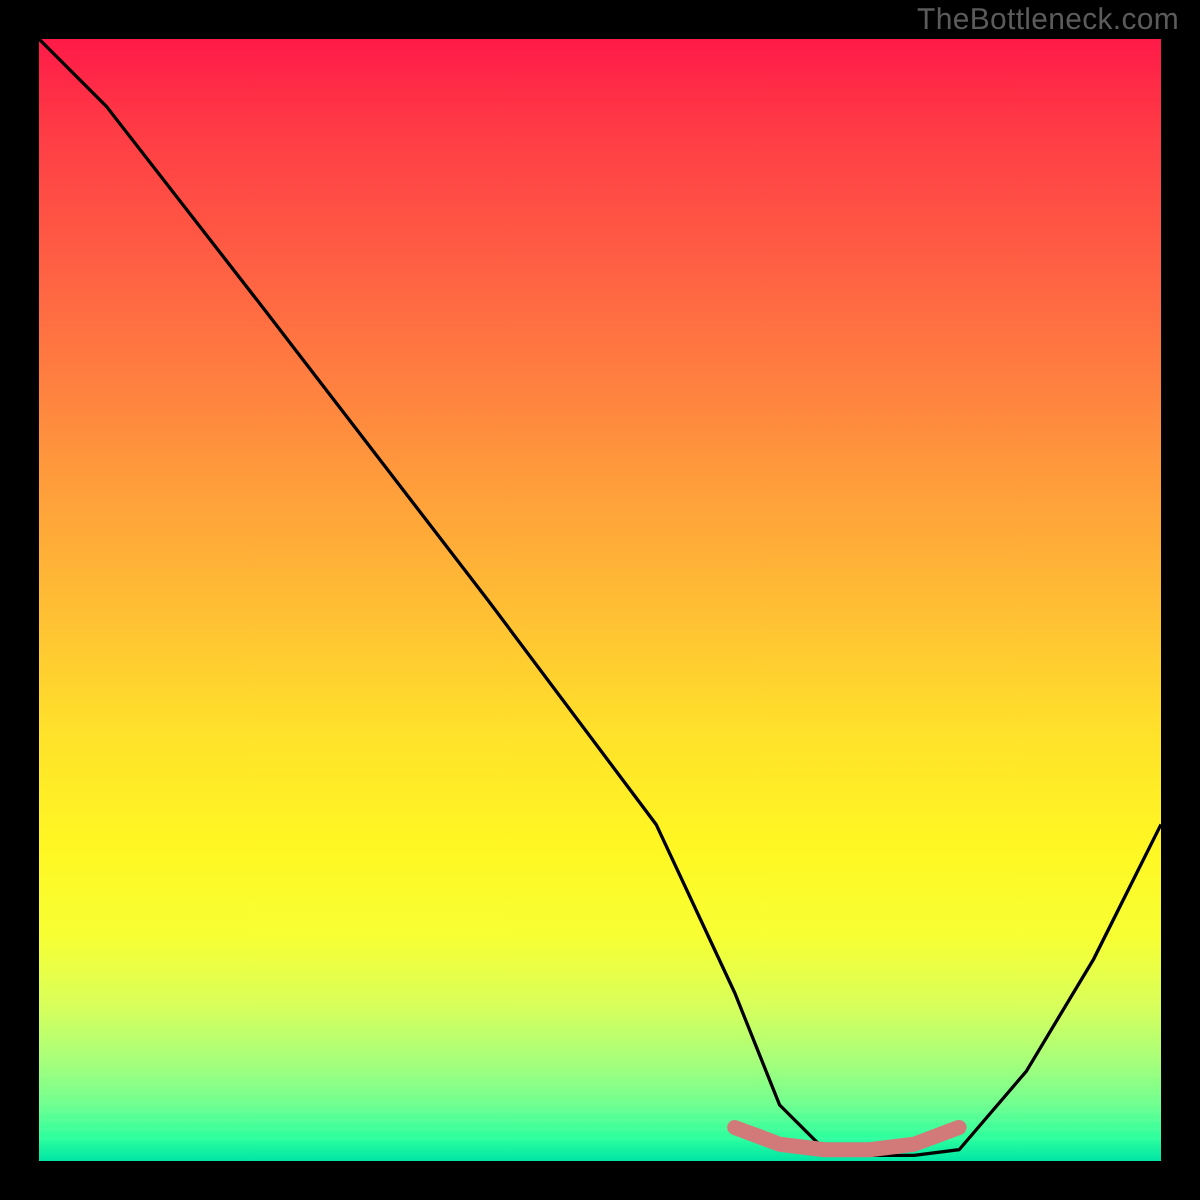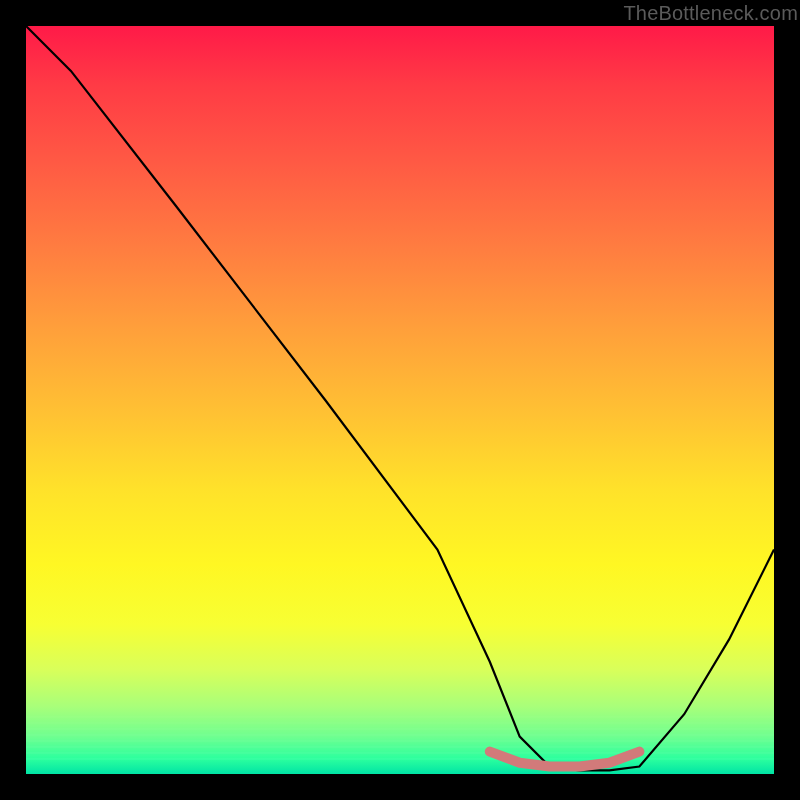--- a/index.html
+++ b/index.html
@@ -12,21 +12,21 @@
     font-family: Arial, Helvetica, sans-serif;
   }
   .page {
     position: relative;
     width: 800px;
     height: 800px;
   }
   .watermark {
     position: absolute;
     top: 2px;
-    right: 2px;
+    right: 14px;
     color: #5b5b5b;
     font-size: 20px;
     font-weight: 500;
     letter-spacing: 0.2px;
   }
   .plot-frame {
     position: absolute;
     left: 26px;
     top: 26px;
     width: 748px;

